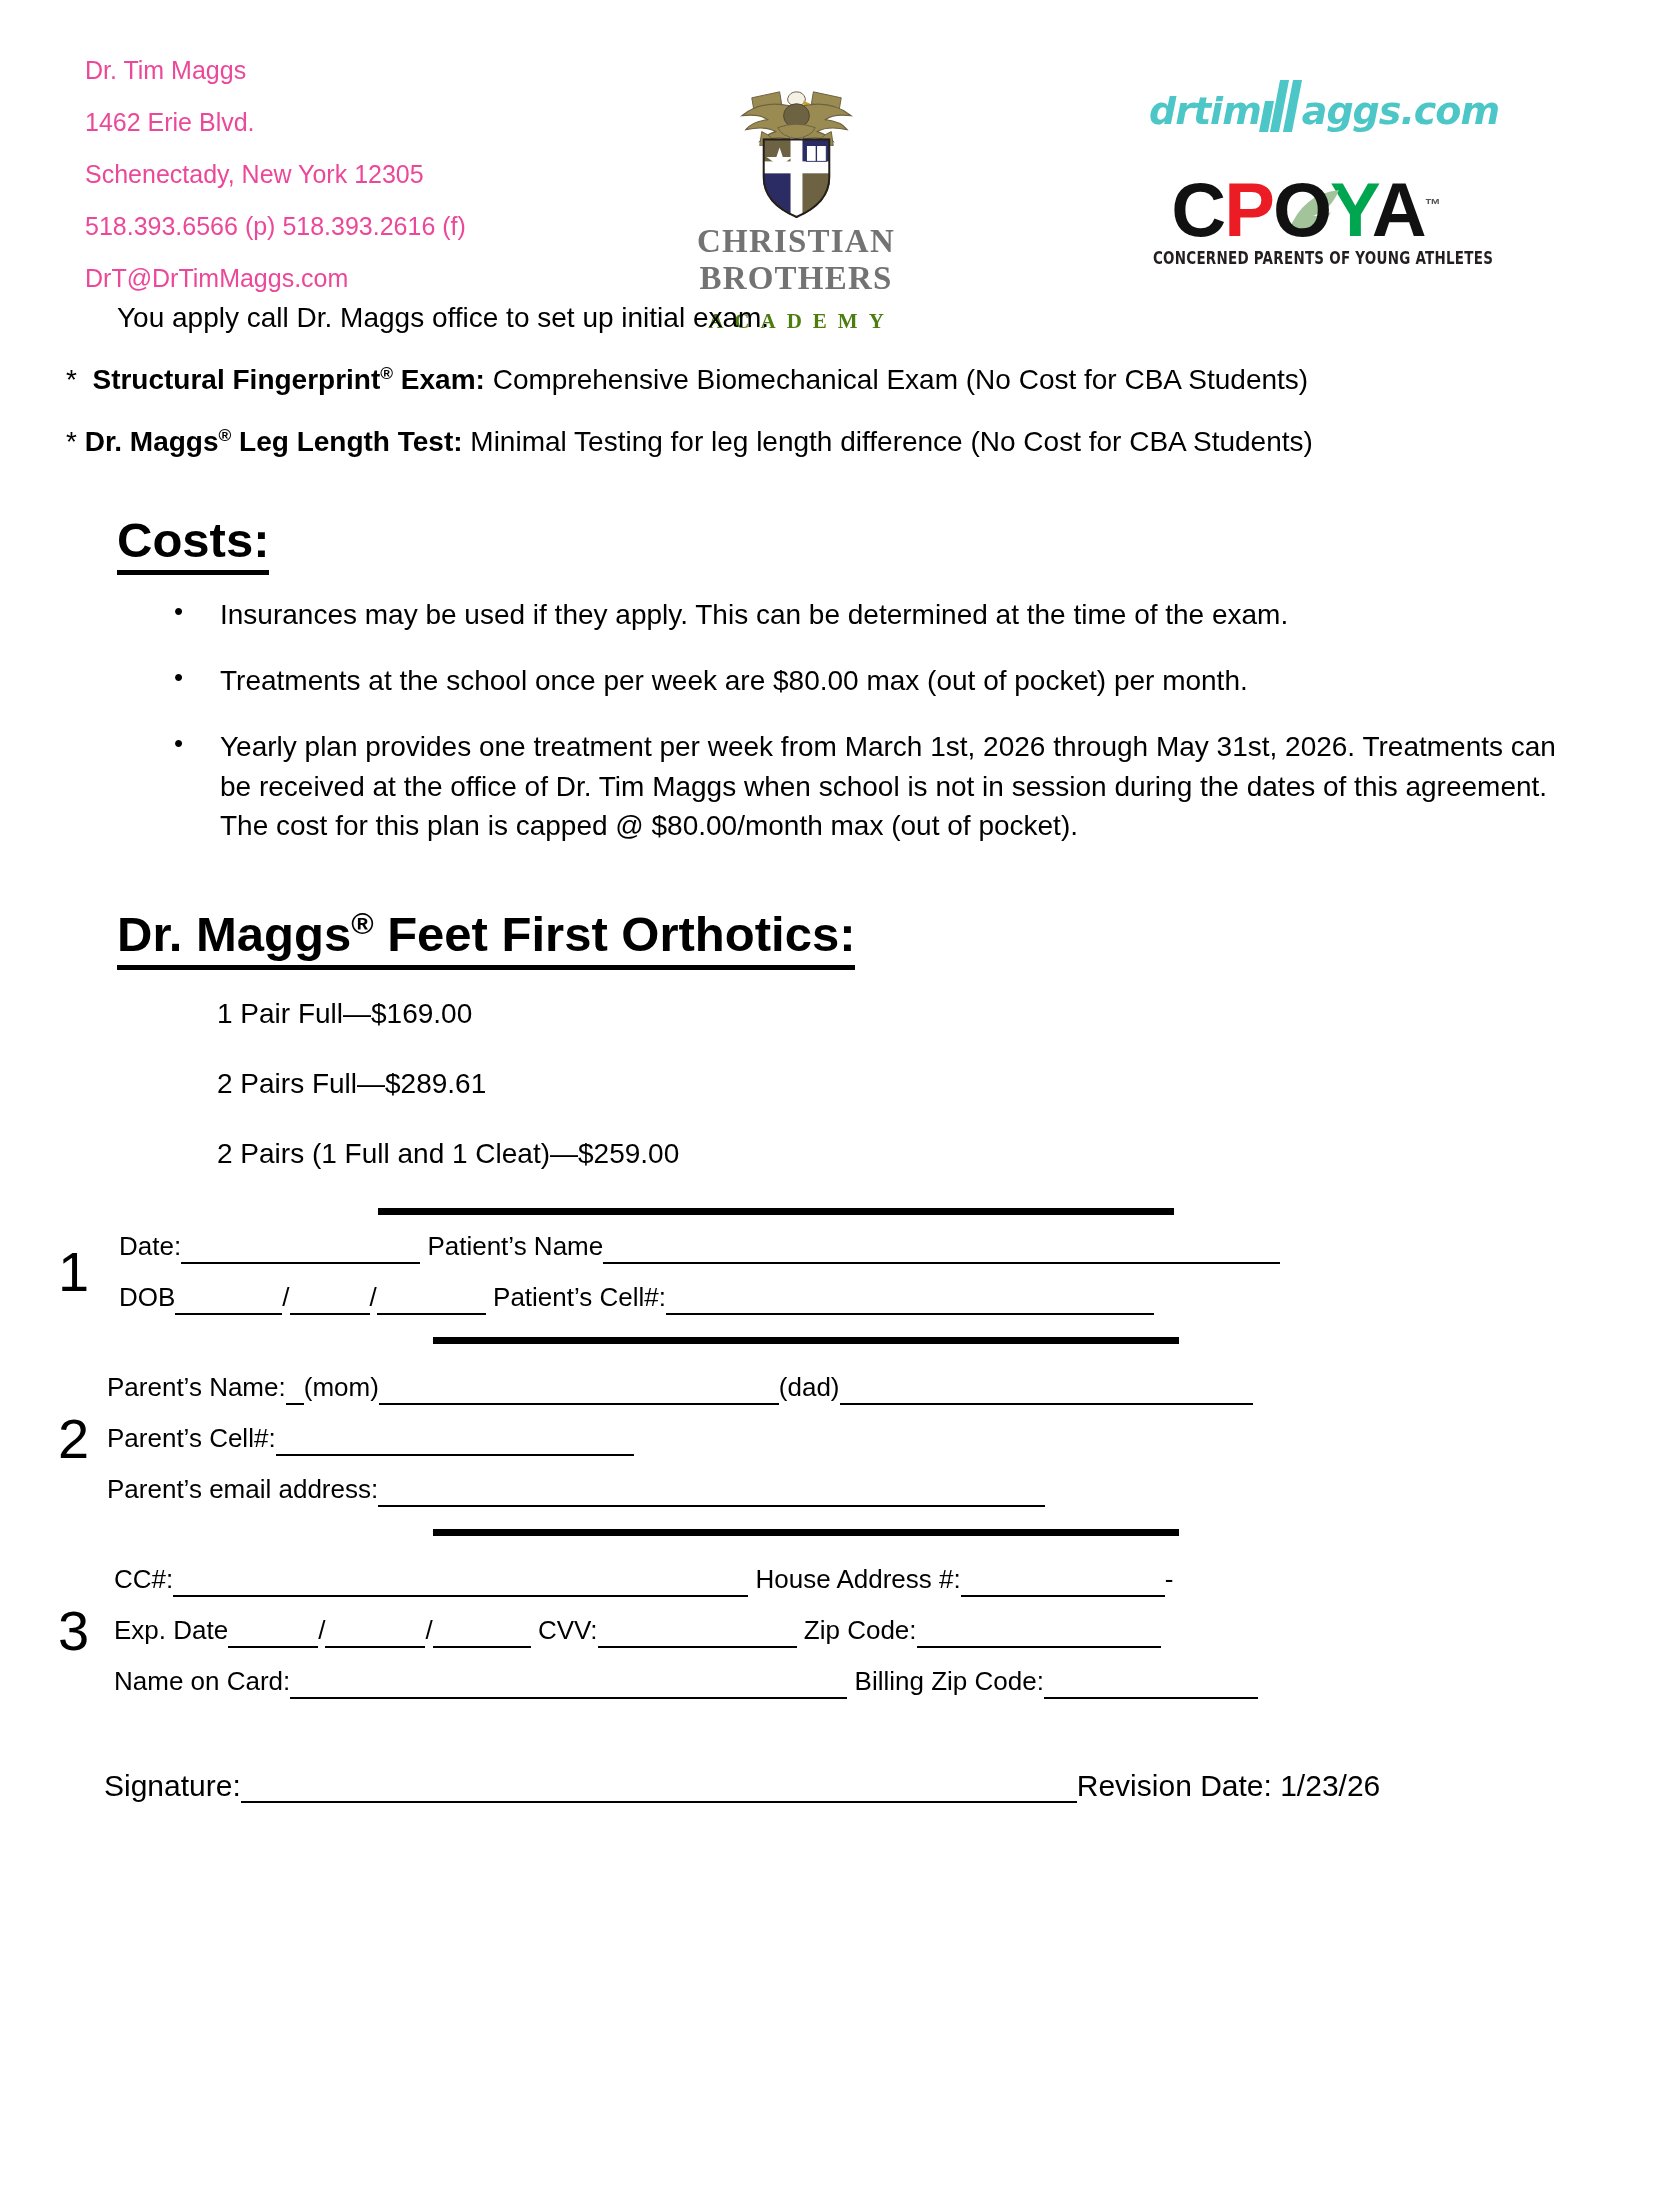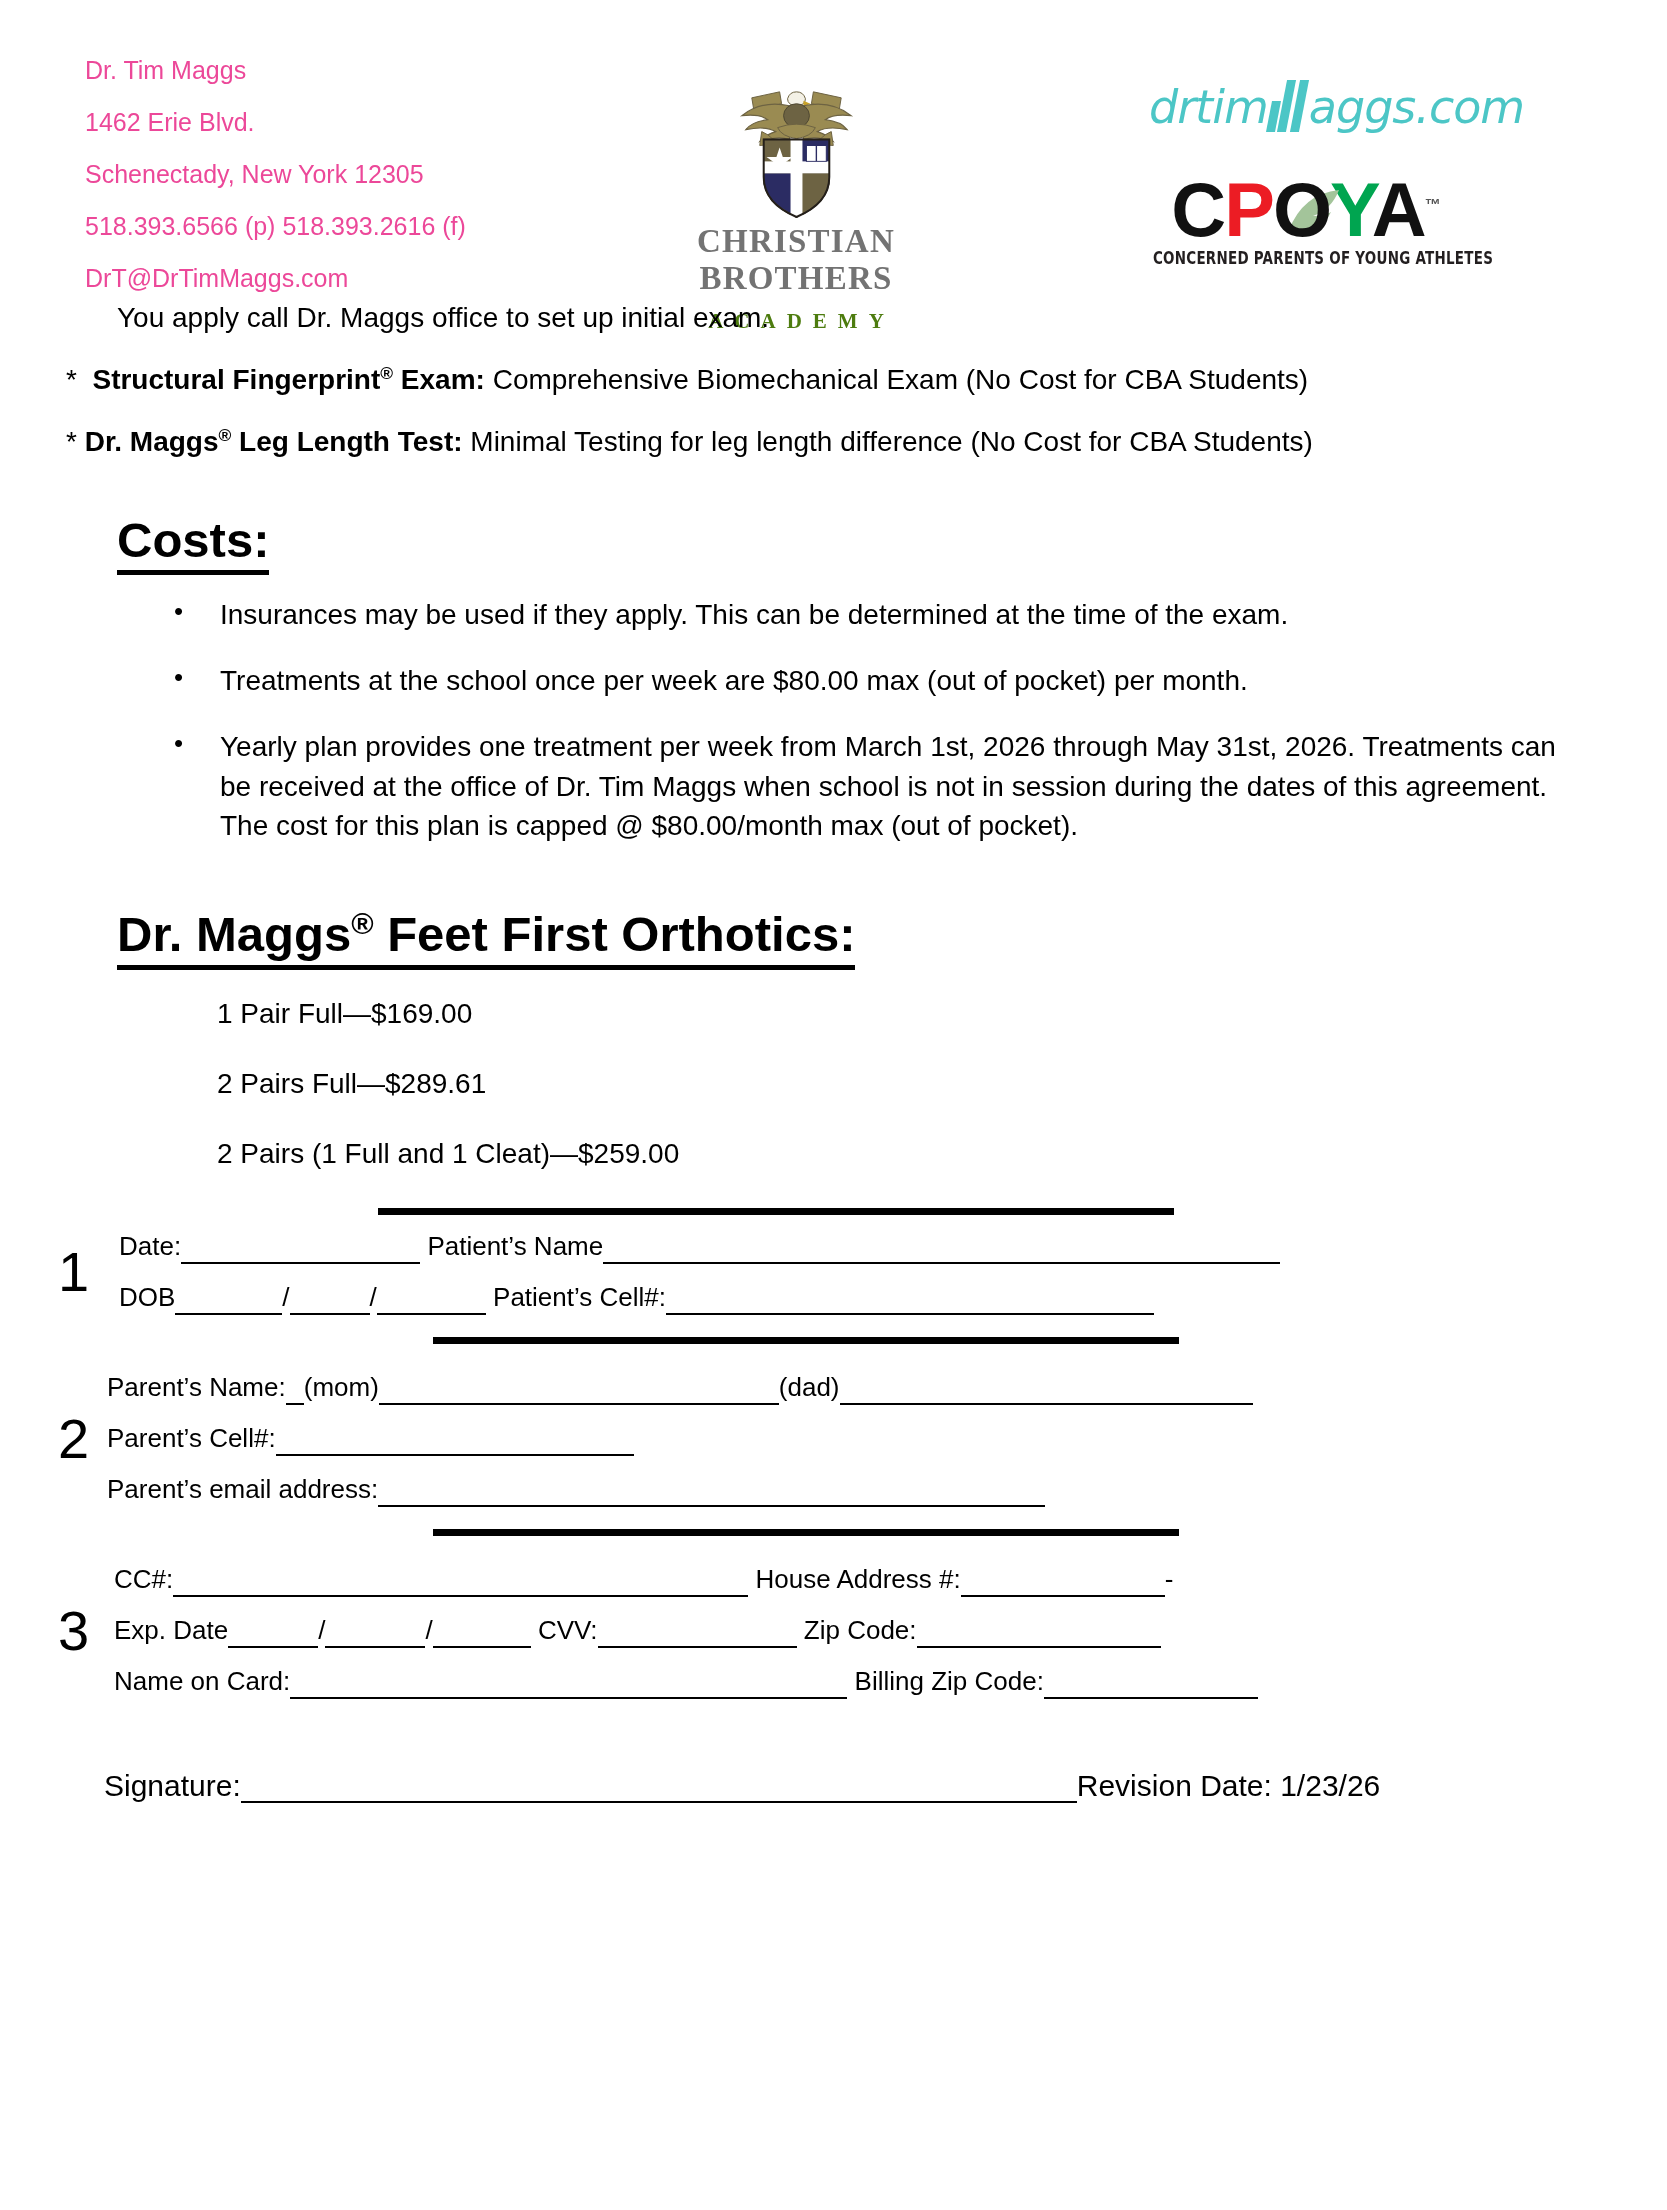--- a/index.html
+++ b/index.html
@@ -77,22 +77,22 @@
   .dtm-logo {
     position: absolute;
     left: 1149px;
     top: 78px;
     width: 478px;
     height: 70px;
   }
   .dtm-text {
     font-family: "DejaVu Sans", sans-serif;
     font-style: italic;
-    font-weight: 400;
-    font-size: 46px;
+    font-weight: 700;
+    font-size: 38px;
     color: #4cc6c6;
     letter-spacing: -1px;
     line-height: 1;
     white-space: nowrap;
   }
   .dtm-bars {
     display: inline-block;
     position: relative;
     top: 2px;
     margin: 0 1px;

